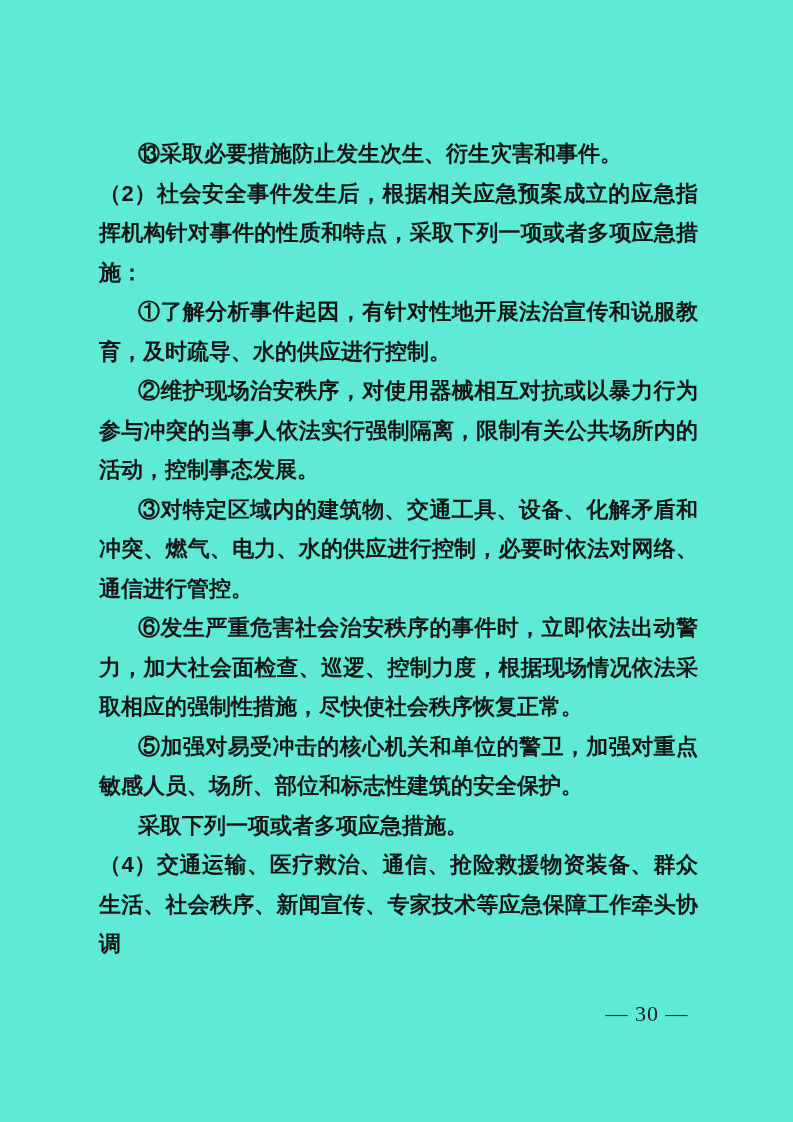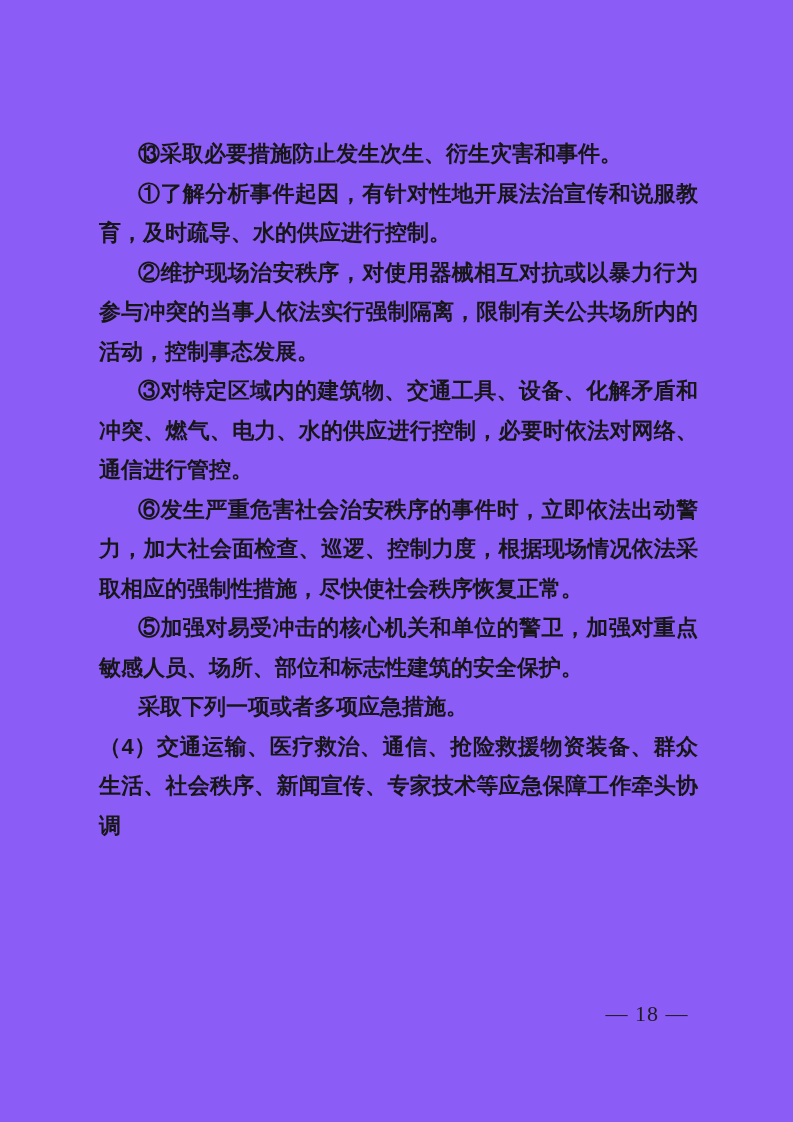--- a/index.html
+++ b/index.html
@@ -13,21 +13,21 @@
     position: relative;
     overflow: hidden;
     font-family: "Liberation Sans", sans-serif;
   }
   .page {
     position: absolute;
     left: 0;
     top: 0;
     width: 793px;
     height: 1122px;
-    background: #8b5cf6;
+    background: #5eead4;
   }
   .body-text {
     position: absolute;
     left: 99px;
     top: 134px;
     width: 599px;
     color: #161616;
     font-size: 22px;
     line-height: 39.5px;
     font-weight: 600;
@@ -58,22 +58,23 @@
     letter-spacing: 1px;
     white-space: nowrap;
   }
 </style>
 </head>
 <body>
 
 <div class="page">
   <div class="body-text">
       <p class="para indent-num">⑬采取必要措施防止发生次生、衍生灾害和事件。</p>
+      <p class="para indent-none">（2）社会安全事件发生后，根据相关应急预案成立的应急指挥机构针对事件的性质和特点，采取下列一项或者多项应急措施：</p>
       <p class="para indent-num">①了解分析事件起因，有针对性地开展法治宣传和说服教育，及时疏导、水的供应进行控制。</p>
       <p class="para indent-num">②维护现场治安秩序，对使用器械相互对抗或以暴力行为参与冲突的当事人依法实行强制隔离，限制有关公共场所内的活动，控制事态发展。</p>
       <p class="para indent-num">③对特定区域内的建筑物、交通工具、设备、化解矛盾和冲突、燃气、电力、水的供应进行控制，必要时依法对网络、通信进行管控。</p>
       <p class="para indent-num">⑥发生严重危害社会治安秩序的事件时，立即依法出动警力，加大社会面检查、巡逻、控制力度，根据现场情况依法采取相应的强制性措施，尽快使社会秩序恢复正常。</p>
       <p class="para indent-num">⑤加强对易受冲击的核心机关和单位的警卫，加强对重点敏感人员、场所、部位和标志性建筑的安全保护。</p>
       <p class="para indent-num">采取下列一项或者多项应急措施。</p>
       <p class="para indent-none">（4）交通运输、医疗救治、通信、抢险救援物资装备、群众生活、社会秩序、新闻宣传、专家技术等应急保障工作牵头协调</p>
     </div>
-  <div class="page-number">— 18 —</div>
+  <div class="page-number">— 30 —</div>
 </div>
 
 </body></html>

